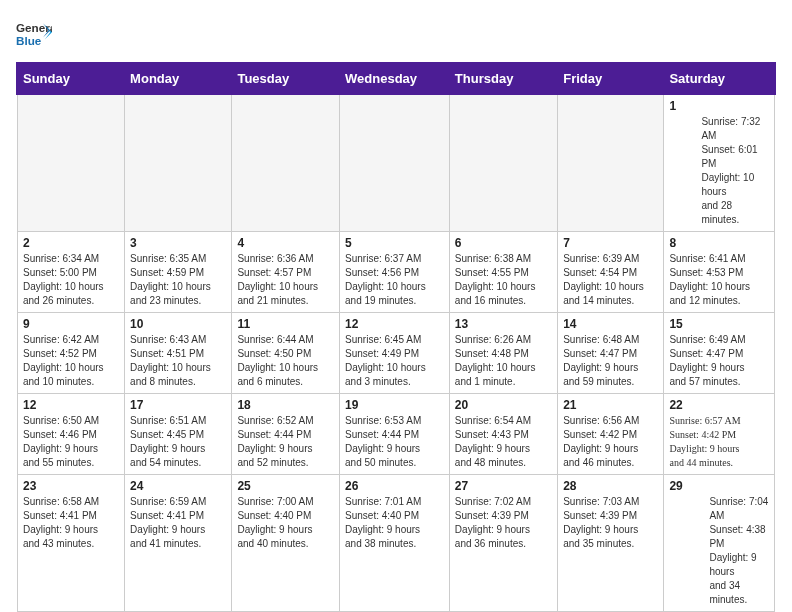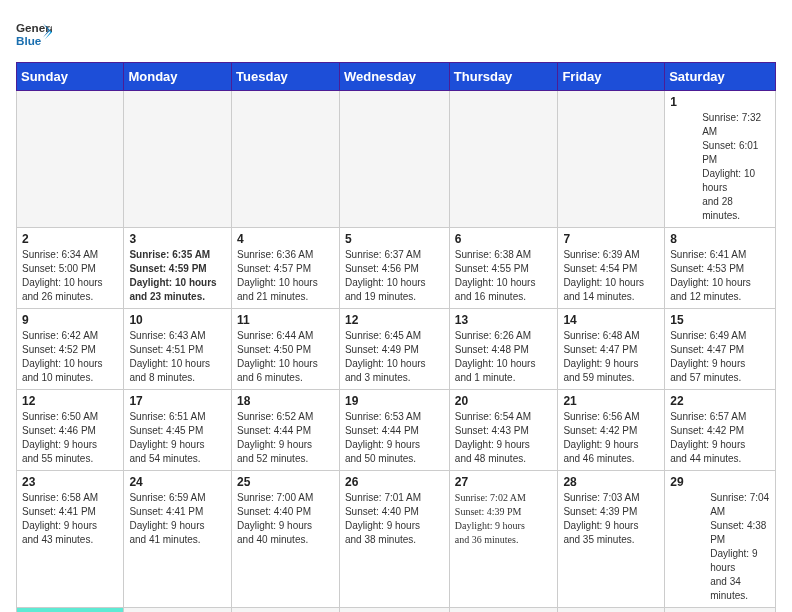--- a/index.html
+++ b/index.html
@@ -36,27 +36,27 @@
     .title-block p {
       font-size: 14px;
       color: #444;
     }
     .calendar {
       width: 100%;
       border-collapse: collapse;
       border: 1px solid #ccc;
     }
     .calendar th {
-      background: #1d4ed8;
+      background: #4c1d95;
       color: #fff;
       font-size: 13px;
       font-weight: bold;
       padding: 6px 4px;
       text-align: left;
-      border: 1px solid #4c1d95;
+      border: 3px solid #4c1d95;
     }
     .calendar td {
       vertical-align: top;
       width: 113px;
       min-height: 80px;
       border: 1px solid #ccc;
       padding: 4px 5px;
       font-size: 10.5px;
       color: #333;
       background: #fff;
@@ -132,21 +132,21 @@
       <tr>
         <td class="has-data">
           <span class="day-num">2</span>
           <div class="day-info" style="white-space: pre-line;">Sunrise: 6:34 AM
 Sunset: 5:00 PM
 Daylight: 10 hours
 and 26 minutes.</div>
         </td>
         <td class="has-data">
           <span class="day-num">3</span>
-          <div class="day-info" style="white-space: pre-line; font-weight: bold;">Sunrise: 6:35 AM
+          <div class="day-info" style="white-space: pre-line;">Sunrise: 6:35 AM
 Sunset: 4:59 PM
 Daylight: 10 hours
 and 23 minutes.</div>
         </td>
         <td class="has-data">
           <span class="day-num">4</span>
           <div class="day-info" style="white-space: pre-line;">Sunrise: 6:36 AM
 Sunset: 4:57 PM
 Daylight: 10 hours
 and 21 minutes.</div>
@@ -269,21 +269,21 @@
         </td>
         <td class="has-data">
           <span class="day-num">21</span>
           <div class="day-info" style="white-space: pre-line;">Sunrise: 6:56 AM
 Sunset: 4:42 PM
 Daylight: 9 hours
 and 46 minutes.</div>
         </td>
         <td class="has-data">
           <span class="day-num">22</span>
-          <div class="day-info" style="white-space: pre-line;">Sunrise: 6:57 AM
+          <div class="day-info" style="white-space: pre-line; font-family: Liberation Serif, serif;">Sunrise: 6:57 AM
 Sunset: 4:42 PM
 Daylight: 9 hours
 and 44 minutes.</div>
         </td>
       </tr>
       <tr>
         <td class="has-data">
           <span class="day-num">23</span>
           <div class="day-info" style="white-space: pre-line;">Sunrise: 6:58 AM
 Sunset: 4:41 PM
@@ -306,21 +306,21 @@
         </td>
         <td class="has-data">
           <span class="day-num">26</span>
           <div class="day-info" style="white-space: pre-line;">Sunrise: 7:01 AM
 Sunset: 4:40 PM
 Daylight: 9 hours
 and 38 minutes.</div>
         </td>
         <td class="has-data">
           <span class="day-num">27</span>
-          <div class="day-info" style="white-space: pre-line; font-family: Liberation Serif, serif;">Sunrise: 7:02 AM
+          <div class="day-info" style="white-space: pre-line;">Sunrise: 7:02 AM
 Sunset: 4:39 PM
 Daylight: 9 hours
 and 36 minutes.</div>
         </td>
         <td class="has-data">
           <span class="day-num">28</span>
           <div class="day-info" style="white-space: pre-line;">Sunrise: 7:03 AM
 Sunset: 4:39 PM
 Daylight: 9 hours
 and 35 minutes.</div>

